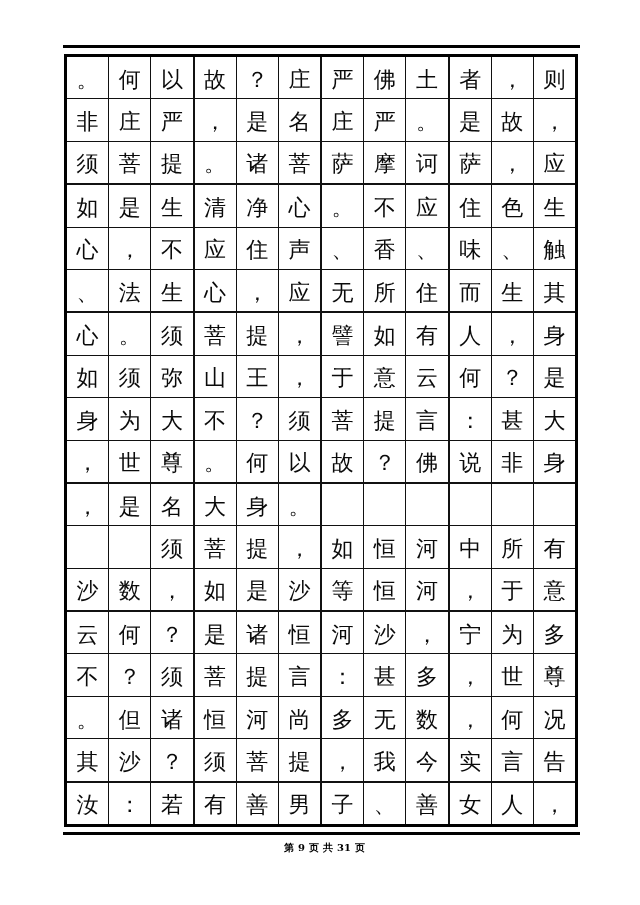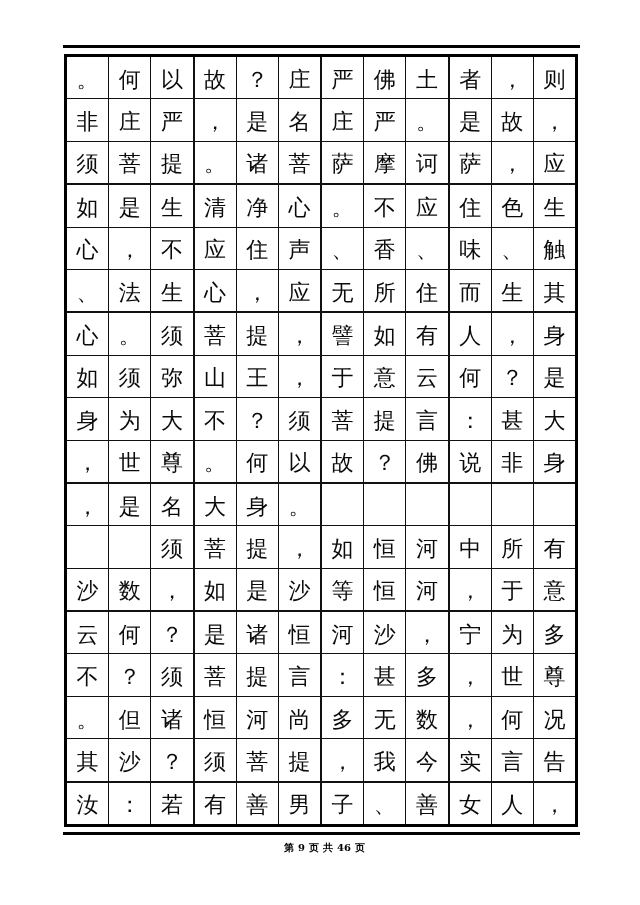--- a/index.html
+++ b/index.html
@@ -334,14 +334,14 @@
     <span class="c">善</span>
     <span class="c">女</span>
     <span class="c">人</span>
     <span class="c">，</span>
   </div>
 </div>
 
 <div class="rule bottom"></div>
 
 <div class="footer">
-  <span>第</span><span>9</span><span>页</span><span>共</span><span>46</span><span>页</span>
+  <span>第</span><span>9</span><span>页</span><span>共</span><span>31</span><span>页</span>
 </div>
 
 </body></html>

